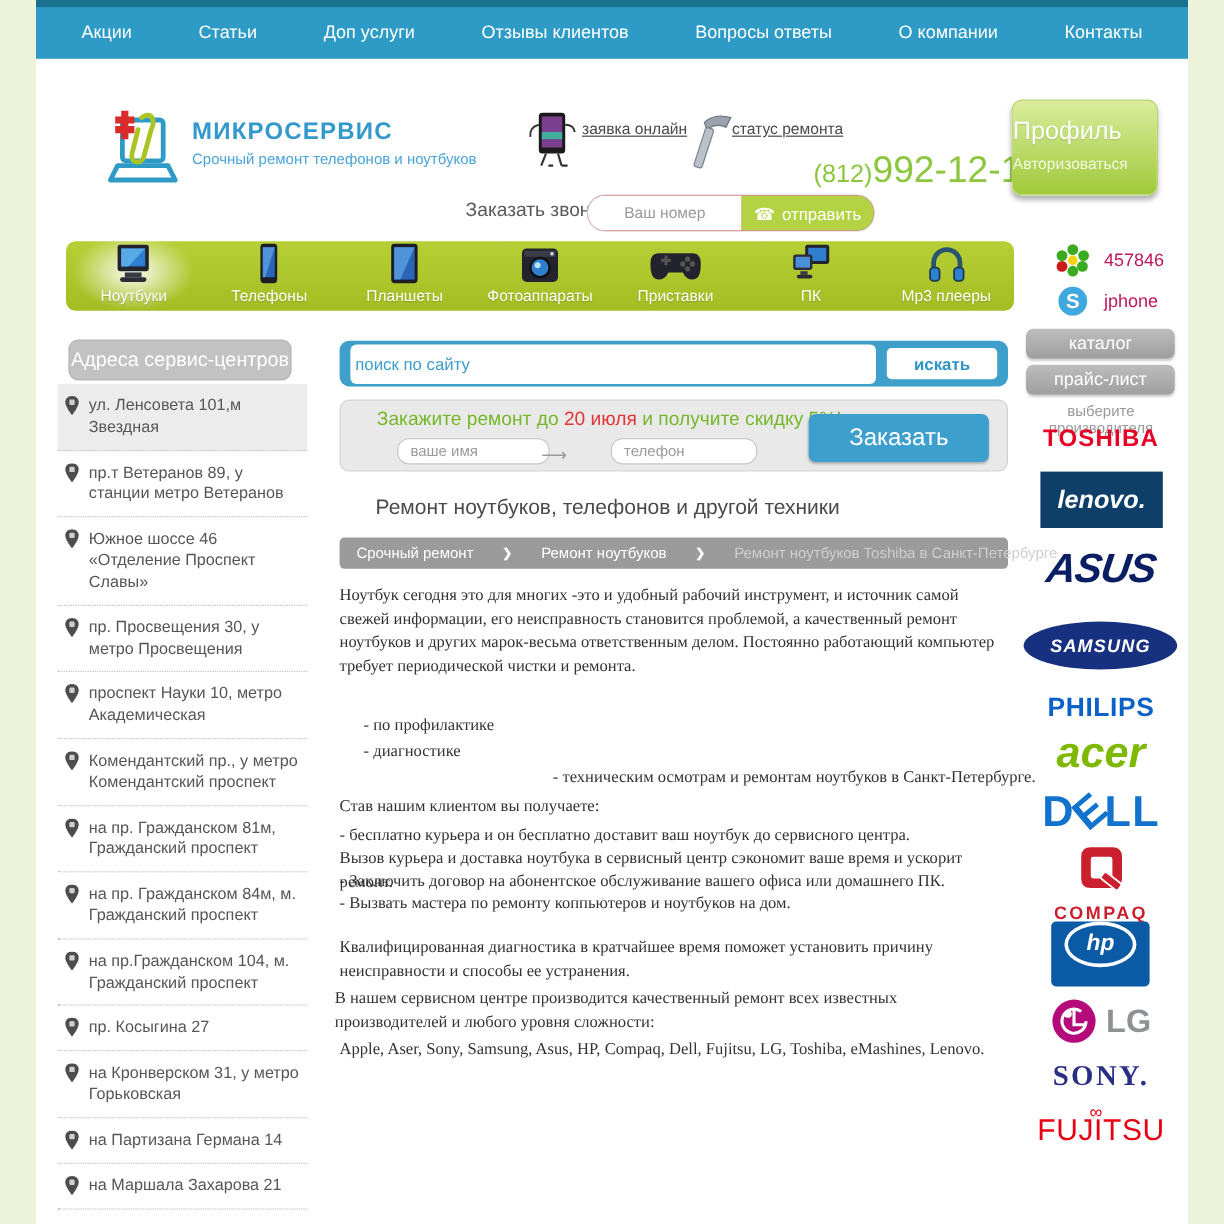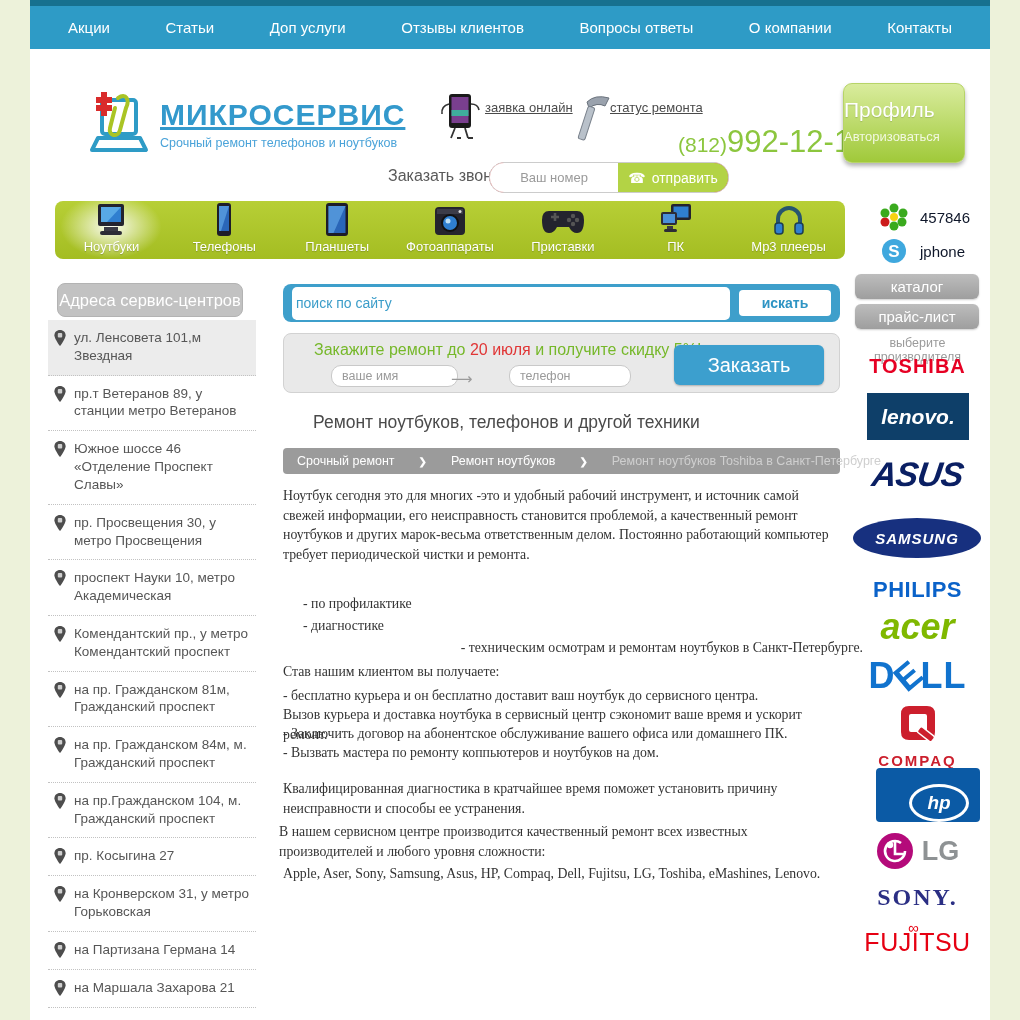--- a/index.html
+++ b/index.html
@@ -7,21 +7,21 @@
   .viewport{position:relative;width:1020px;height:1020px;background:#edf2da;overflow:hidden;margin:0 auto;}
   .page{position:absolute;left:30px;top:0;width:960px;height:1020px;background:#ffffff;}
 
   
   .topnav{position:absolute;left:30px;top:0;width:960px;height:49px;background:#2e9bc6;border-top:6px solid #17718f;box-sizing:border-box;display:flex;justify-content:space-between;align-items:center;padding:0 38px;}
   .topnav .tn-item{color:#fff;font-size:15px;cursor:pointer;white-space:nowrap;}
 
   
   .logo-wrap{position:absolute;left:88px;top:92px;display:flex;align-items:flex-start;}
   .logo-text{margin-left:10px;margin-top:8px;}
-  .logo-title{font-size:30px;color:#3399cc;font-weight:600;letter-spacing:1px;line-height:1;text-decoration:underline;}
+  .logo-title{font-size:20px;color:#3399cc;font-weight:600;letter-spacing:1px;line-height:1;}
   .logo-sub{font-size:12.5px;color:#4aa3d9;margin-top:6px;}
   .hdr-link{position:absolute;font-size:13px;color:#4a4a4a;text-decoration:underline;cursor:pointer;}
   .mascot{position:absolute;left:437px;top:92px;}
   .hammer{position:absolute;left:575px;top:92px;}
   .phone-line{position:absolute;left:678px;top:124px;color:#8cc63e;white-space:nowrap;}
   .phone-code{font-size:21px;}
   .phone-num{font-size:31px;}
   .callback-label{position:absolute;left:388px;top:167px;font-size:16px;color:#595959;}
   .callback{position:absolute;left:489px;top:162px;width:238px;height:29px;border:1px solid #cccccc;border-radius:15px;overflow:hidden;display:flex;background:#ef4444;}
   .callback input{flex:1;border:none;outline:none;font-size:13px;color:#666;text-align:center;font-family:"Liberation Sans",sans-serif;min-width:0;}
@@ -34,21 +34,21 @@
   
   .catmenu{position:absolute;left:55px;top:201px;width:790px;height:58px;border-radius:8px;background:linear-gradient(#b7cf36,#a4bd22);display:flex;}
   .cat-item{flex:1;position:relative;display:flex;flex-direction:column;align-items:center;justify-content:flex-end;padding-bottom:5px;cursor:pointer;}
   .cat-item.active::before{content:"";position:absolute;left:50%;top:50%;width:110px;height:70px;transform:translate(-50%,-55%);background:radial-gradient(ellipse at center,rgba(255,255,255,0.95) 0%,rgba(255,255,255,0) 65%);}
   .cat-icon{position:relative;height:36px;display:flex;align-items:flex-end;}
   .cat-label{position:relative;color:#fff;font-size:13px;margin-top:2px;text-shadow:0 1px 1px rgba(0,0,0,0.2);}
 
   
   .im-block{position:absolute;left:880px;top:203px;width:110px;}
   .im-row{display:flex;align-items:center;gap:12px;margin-bottom:6px;}
-  .im-text{color:#0f172a;font-size:15px;}
+  .im-text{color:#be185d;font-size:15px;}
   .side-btn{position:absolute;left:855px;width:124px;height:25px;border-radius:6px;background:linear-gradient(#bdbdbd,#9e9e9e);color:#fff;font-size:15px;display:flex;align-items:center;justify-content:center;cursor:pointer;box-shadow:0 1px 2px rgba(0,0,0,0.2);}
 
   
   .addr-header{position:absolute;left:57px;top:283px;width:184px;height:32px;background:#c2c2c2;border:1px solid #b3b3b3;border-radius:8px;color:#fff;font-size:16.5px;display:flex;align-items:center;justify-content:center;}
   .addr-list{position:absolute;left:48px;top:320px;width:208px;}
   .addr-item{display:flex;align-items:flex-start;gap:8px;padding:9px 4px 10px 6px;border-bottom:1px dotted #c2c2c2;cursor:pointer;}
   .addr-item.highlight{background:#ececec;}
   .addr-item .pin{flex:0 0 auto;margin-top:1px;}
   .addr-text{font-size:13.5px;color:#565656;line-height:1.32;}
 
@@ -82,21 +82,21 @@
   .b-toshiba{top:355px;color:#e60023;font-size:20px;font-weight:bold;letter-spacing:1px;}
   .b-lenovo{top:393px;left:867px;width:102px;height:47px;background:#0e3f69;color:#fff;display:flex;align-items:center;justify-content:center;font-size:21px;font-weight:bold;font-style:italic;}
   .b-asus{top:455px;color:#0a1f63;font-size:34px;font-weight:800;font-style:italic;letter-spacing:-1px;transform:skewX(-8deg);}
   .b-samsung{top:518px;left:853px;width:128px;height:40px;background:#17307f;border-radius:50%;color:#fff;display:flex;align-items:center;justify-content:center;font-size:15px;font-weight:bold;font-style:italic;letter-spacing:1px;}
   .b-philips{top:577px;color:#0a62c9;font-size:22px;font-weight:bold;letter-spacing:0.5px;}
   .b-acer{top:606px;color:#7fb800;font-size:36px;font-weight:bold;font-style:italic;text-transform:lowercase;}
   .b-dell{top:655px;color:#1173ce;font-size:36px;font-weight:800;letter-spacing:1px;}
   .b-dell .tilt{display:inline-block;transform:rotate(-40deg);}
   .b-compaq{top:700px;}
   .b-compaq .cq-text{color:#cc1f2d;font-size:15px;font-weight:bold;letter-spacing:2px;margin-top:2px;}
-  .b-hp{top:768px;left:876px;width:82px;height:54px;background:#0b5aa5;border-radius:4px;display:flex;align-items:flex-end;justify-content:center;padding-left:22px;}
+  .b-hp{top:768px;left:876px;width:82px;height:54px;background:#0b5aa5;border-radius:4px;display:flex;align-items:flex-start;justify-content:center;}
   .b-hp .hp-oval{width:54px;height:32px;border:3px solid #fff;border-radius:50%;color:#fff;font-size:19px;font-weight:bold;font-style:italic;display:flex;align-items:center;justify-content:center;}
   .b-lg{top:832px;display:flex;align-items:center;justify-content:center;gap:8px;}
   .b-lg .lg-text{color:#8e9294;font-size:27px;font-weight:800;}
   .b-sony{top:884px;font-family:"Liberation Serif",serif;color:#2b2f84;font-size:24px;font-weight:bold;letter-spacing:2px;}
   .b-fujitsu{top:928px;color:#e60012;font-size:25px;letter-spacing:0.5px;position:absolute;}
   .b-fujitsu .inf{position:absolute;top:-9px;left:63px;font-size:15px;}
 </style>
 </head>
 <body>
 

